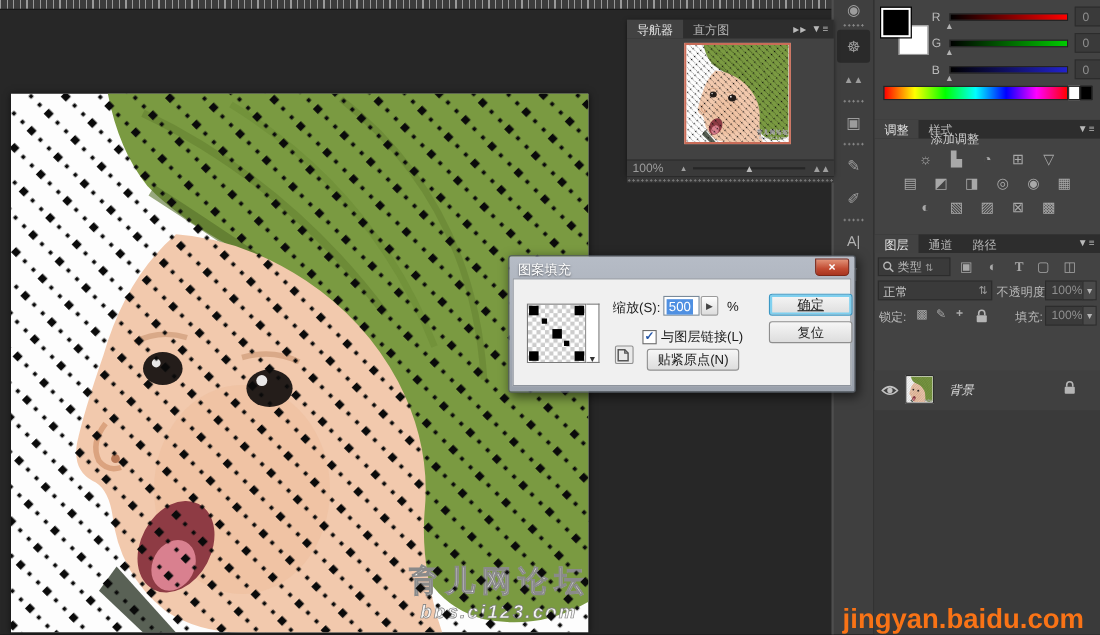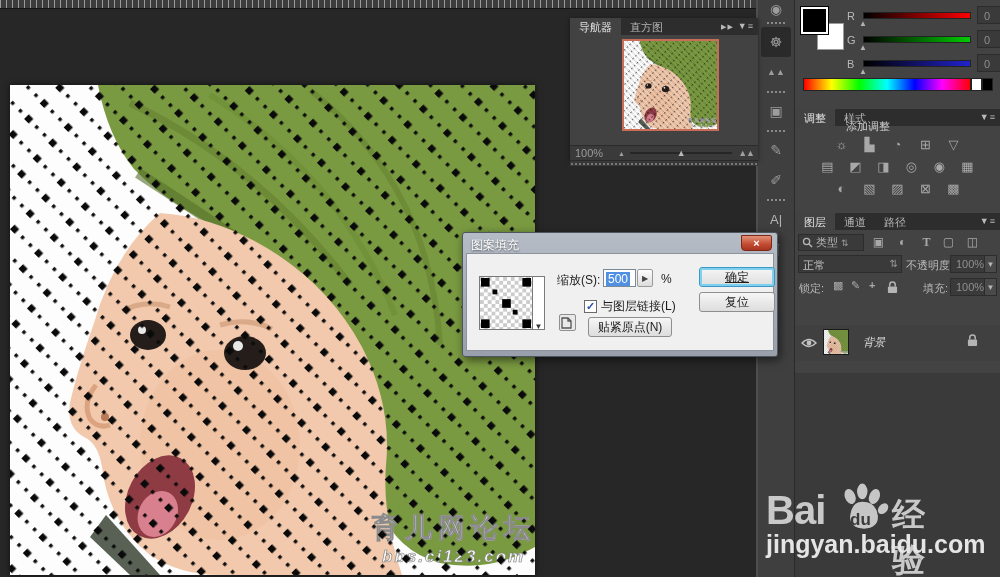--- a/index.html
+++ b/index.html
@@ -132,21 +132,21 @@
   .checkbox { width:13px; height:13px; background:#fff; border:1px solid #6a6a6a; color:#2456a8;
     font-size:11px; line-height:11px; text-align:center; font-weight:bold; }
   .snap-btn { left:121px; top:63px; width:84px; }
   
   .branding { position:absolute; left:762px; top:486px; width:236px; height:84px; z-index:60; color:#c9c9c9; }
   .brand-row { position:absolute; left:4px; top:2px; height:46px; }
   .brand-bai { font-size:40px; font-weight:bold; letter-spacing:-1px; }
   .brand-paw { position:absolute; left:72px; top:-6px; }
   .brand-du { position:absolute; left:84px; top:22px; font-size:17px; font-weight:bold; color:#3a3a3a; }
   .brand-suffix { position:absolute; left:126px; top:5px; font-size:33px; font-weight:bold; }
-  .brand-url { position:absolute; left:4px; top:44px; font-size:25px; font-weight:bold; color:#e5e5e5; }
+  .brand-url { position:absolute; left:4px; top:63px; font-size:25px; font-weight:bold; color:#f97316; }
   .ico-svg { display:block; }
 </style>
 </head>
 <body>
 
 <svg width="0" height="0" style="position:absolute" aria-hidden="true">
   <defs>
     <pattern id="dotpat" width="34" height="22" patternUnits="userSpaceOnUse" patternTransform="rotate(45)">
       <rect x="0" y="7.5" width="6.5" height="6.5" fill="#0a0a0a"></rect>
       <rect x="13" y="9.2" width="3.4" height="3.4" fill="#0a0a0a"></rect>
@@ -375,21 +375,21 @@
       <span class="lock-ico" style="left:56px">✎</span>
       <span class="lock-ico" style="left:74px;font-weight:bold">+</span>
       <svg width="11" height="13" style="position:absolute;left:92px;top:3px" class="ico-svg">
           <use href="#lock-ico" xlink:href="#lock-ico"></use>
         </svg>
       <span class="lbl" style="left:128px;top:3px">填充:</span>
       <div class="val-box" style="left:155px;top:0">100%</div>
       <div class="dd-btn" style="left:189px;top:0">▼</div>
     </div>
 
-    <div class="layer-row" style="top:325px;height:36px">
+    <div class="layer-row" style="top:337px;height:36px">
       <svg class="eye ico-svg" width="16" height="12" style="top:12px">
           <use href="#eye-ico" xlink:href="#eye-ico"></use>
         </svg>
       <div class="bg-thumb">
         <svg width="24" height="24" viewBox="0 0 525 490" preserveAspectRatio="none">
             <use href="#baby-art" xlink:href="#baby-art"></use>
           </svg>
       </div>
       <div class="bg-name">背景</div>
       <svg class="bg-lock ico-svg" width="11" height="13">
@@ -424,24 +424,16 @@
       <div class="win-btn" style="left:232px;top:38px">复位</div>
       <div class="checkbox-row">
         <div class="checkbox">✓</div>
         <span class="dlg-label" style="position:static">与图层链接(L)</span>
       </div>
       <div class="win-btn snap-btn">贴紧原点(N)</div>
     </div>
   </div>
 
   <div class="branding">
-    <div class="brand-row">
-      <span class="brand-bai">Bai</span>
-      <svg class="brand-paw ico-svg" width="52" height="50">
-          <use href="#paw-ico" xlink:href="#paw-ico"></use>
-        </svg>
-      <span class="brand-du">du</span>
-      <span class="brand-suffix">经验</span>
-    </div>
     <div class="brand-url">jingyan.baidu.com</div>
   </div>
 
 </div>
 
 </body></html>

